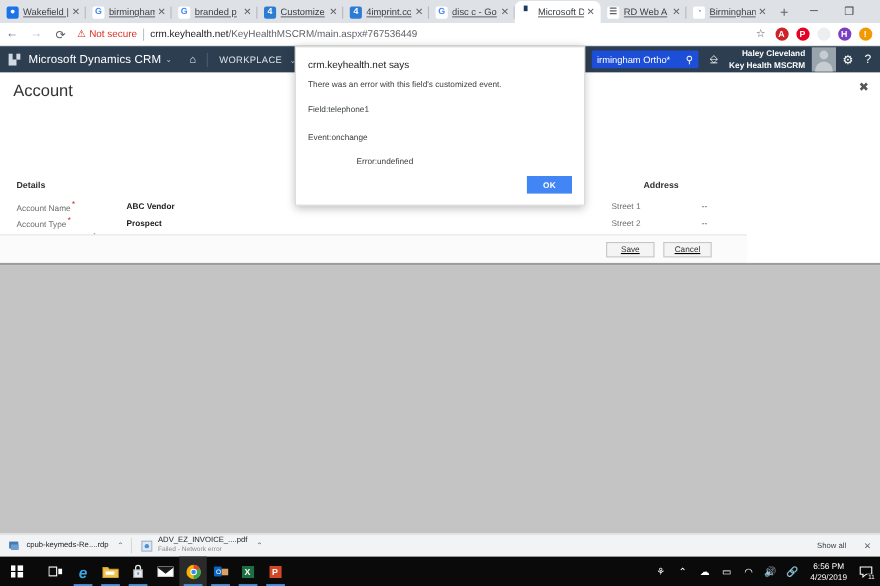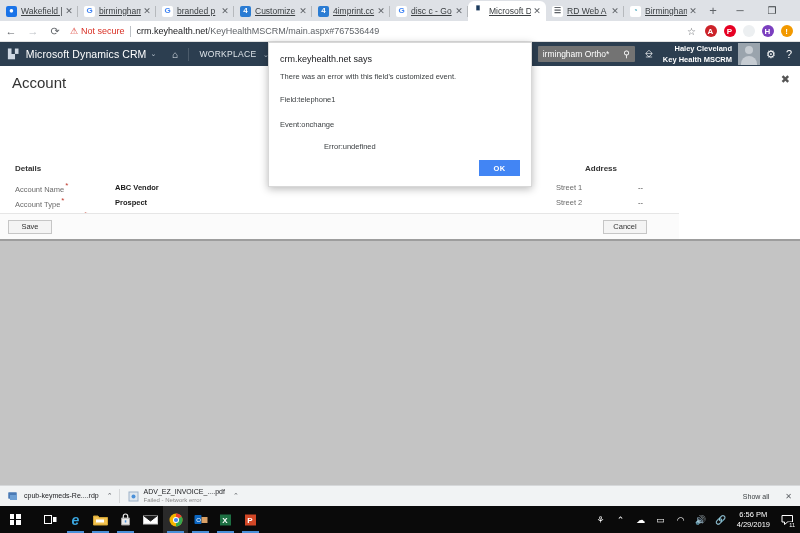--- a/index.html
+++ b/index.html
@@ -79,21 +79,21 @@
     color: #ffffff;
   }
   .crm-logo-ic { margin-left: 8px; margin-right: 4px; font-size: 9px; color:#cfd8e3; }
   .crm-brand { font-size: 10.5px; color: #ffffff; letter-spacing: .1px; }
   .crm-caret { font-size: 7px; margin: 0 0 0 4px; color:#b9c4d0; }
   .crm-home { margin: 0 10px 0 16px; font-size: 10px; color:#e3e8ee; }
   .crm-vdiv { width:1px; height:13px; background:#4b5b6b; margin-right:10px; }
   .crm-nav-item { font-size: 8.5px; color:#dfe5ea; letter-spacing:.3px; margin-right:12px; }
   .crm-search-wrap {
     margin-left:auto; display:flex; align-items:center;
-    background:#737373; height:16px; padding:0 5px; border-radius:1px;
+    background:#1d4ed8; height:16px; padding:0 5px; border-radius:1px;
   }
   .crm-search-txt { font-size:8.5px; color:#ffffff; white-space:nowrap; }
   .crm-search-ic { font-size:9px; color:#ffffff; margin-left:14px; }
   .crm-right-ic { font-size:10px; color:#ffffff; margin:0 10px; }
   .crm-user { text-align:right; line-height:9px; margin-right:6px; }
   .crm-user-name { font-size:7.5px; font-weight:bold; color:#ffffff; display:block; }
   .crm-user-org { font-size:7.5px; font-weight:bold; color:#ffffff; display:block; margin-top:2px; }
   .crm-avatar { width:22px; height:22px; background:#9aa4ad; margin-right:6px; position:relative; overflow:hidden; }
   .crm-avatar::before { content:""; position:absolute; left:7px; top:3px; width:8px; height:8px; border-radius:50%; background:#c6ccd2; }
   .crm-avatar::after { content:""; position:absolute; left:3px; top:13px; width:16px; height:11px; border-radius:8px 8px 0 0; background:#c6ccd2; }
@@ -122,21 +122,21 @@
   .phone-input {
     width: 280px; height: 15px; border:1px solid #c9c9c9; background:#fff;
     font-size:7.5px; font-weight:bold; color:#1a1a1a;
     padding: 0 4px; display:flex; align-items:center;
   }
   .caret-bar { display:inline-block; width:1px; height:9px; background:#222; margin-left:1px; }
 
   .form-footer {
     position:absolute; left:0; top:213px; width:679px; height:26px;
     background:#fbfbfb; border-top:1px solid #e6e6e6;
-    display:flex; align-items:center; justify-content:space-between; padding-right:32px;
+    display:flex; align-items:center; justify-content:flex-end; padding-right:32px;text-decoration:underline;
   }
   .ftr-btn {
     width:44px; height:14px; border:1px solid #c6c6c6; background:#f4f4f4;
     font-size:7.5px; color:#333; display:flex; align-items:center; justify-content:center;
     margin-left:8px;
   }
   .page-grey { position:absolute; top:241px; left:0; width:800px; height:244px; background:#c4c4c4; }
   .page-grey-top { position:absolute; top:239px; left:0; width:800px; height:2px; background:#9d9d9d; }
 
   

